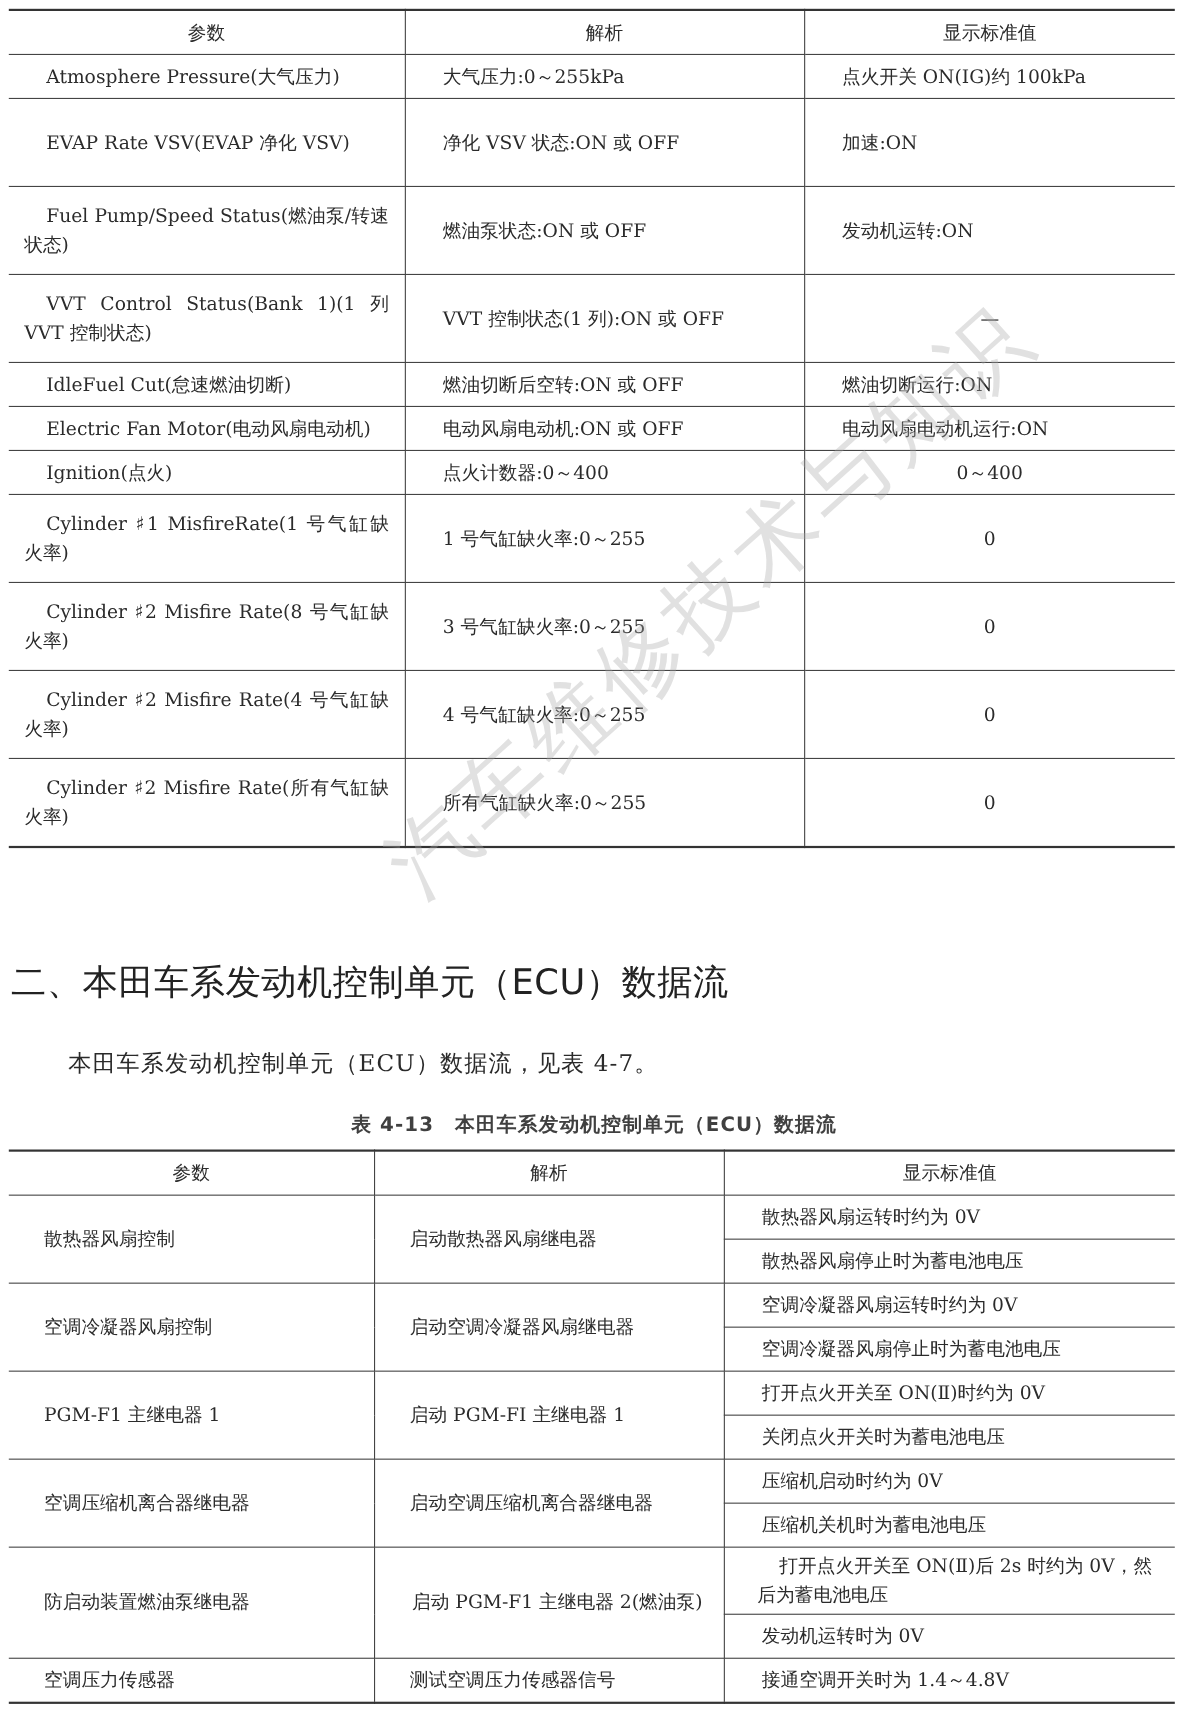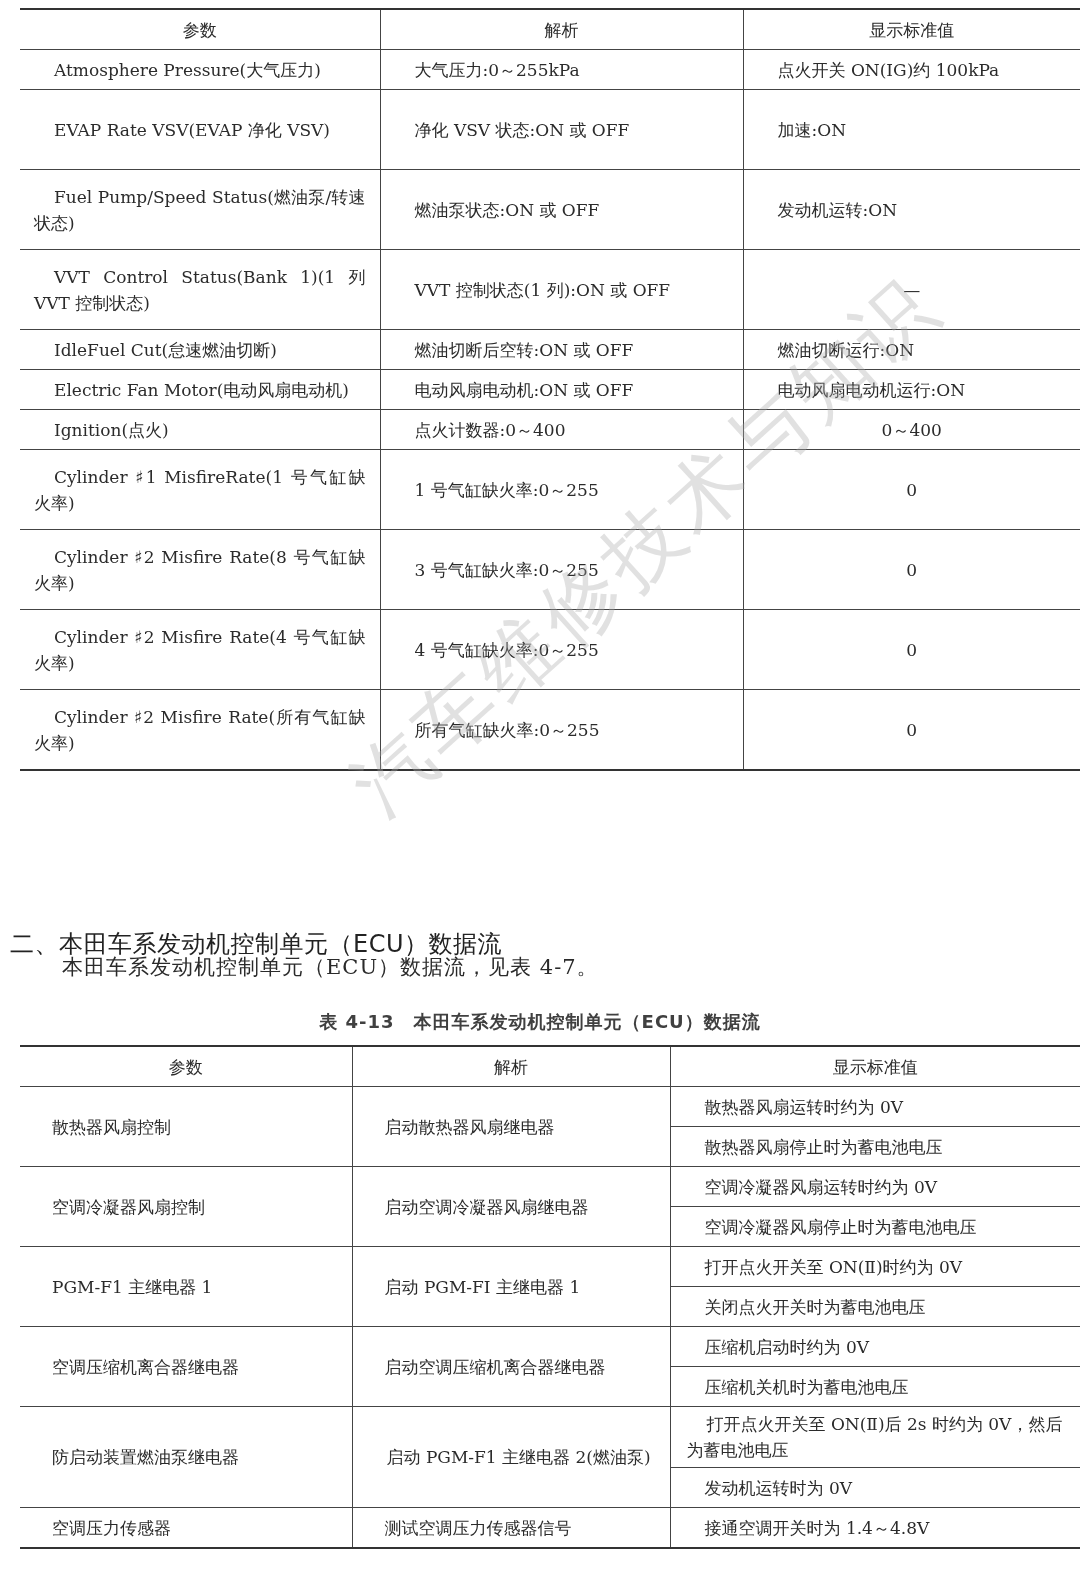--- a/index.html
+++ b/index.html
@@ -1,47 +1,47 @@
 <!DOCTYPE html>
 <html><head>
 <meta charset="utf-8">
 <style>
   html, body { margin: 0; padding: 0; background: #ffffff; }
   body { width: 1080px; height: 1577px; position: relative; overflow: hidden;
          font-family: "DejaVu Serif", "Liberation Serif", serif; color: #2a2a2a; }
   .abs { position: absolute; }
-  table { border-collapse: collapse; position: absolute; left: 20px; table-layout: fixed; }
+  table { border-collapse: collapse; position: absolute; left: 8px; table-layout: fixed; }
   td, th { font-weight: normal; font-size: 17px; line-height: 26px; color: #2b2b2b;
            border-bottom: 1.5px solid #444; padding: 0 14px; vertical-align: middle; }
   .t1 { top: 8px; width: 1060px; border-top: 2.5px solid #333; border-bottom: 2.5px solid #333; }
   .t1 th { height: 39px; text-align: center; }
   .t1 td.c0, .t1 th.c0 { border-right: 1.5px solid #444; }
   .t1 td.c1, .t1 th.c1 { border-right: 1.5px solid #444; }
   .t1 td.c0 { text-indent: 20px; text-align: justify; padding-left: 14px; padding-right: 14px; }
   .t1 td.c1 { padding-left: 34px; }
   .t1 td.c2 { padding-left: 34px; }
   .t1 td.center { text-align: center; padding-left: 14px; }
   .t1 tr.r1 td { height: 39px; }
   .t1 tr.r2 td { height: 79px; }
   .t1 tr:last-child td { border-bottom: none; }
 
-  .heading { left: 10px; top: 928px; font-family: "DejaVu Sans", "Liberation Sans", sans-serif;
-             font-size: 24px; color: #222; letter-spacing: 0.5px; }
+  .heading { left: 10px; top: 872px; font-family: "DejaVu Sans", "Liberation Sans", sans-serif;
+             font-size: 32px; color: #222; letter-spacing: 0.5px; }
   .para { left: 62px; top: 953px; font-size: 21px; color: #2a2a2a; letter-spacing: 1px; }
   .caption { left: 0; width: 1080px; top: 1010px; text-align: center; font-family: "DejaVu Sans", "Liberation Sans", sans-serif;
              font-size: 18px; font-weight: bold; color: #404040; letter-spacing: 1px; }
 
   .t2 { top: 1045px; width: 1060px; border-top: 2.5px solid #333; border-bottom: 2.5px solid #333; }
   .t2 th { height: 39px; text-align: center; }
   .t2 .c0 { width: 332px; border-right: 1.5px solid #444; padding-left: 32px; }
   .t2 .c1 { width: 318px; border-right: 1.5px solid #444; padding-left: 32px; }
   .t2 .c2 { padding-left: 34px; }
   .t2 th.c0, .t2 th.c1, .t2 th.c2 { padding-left: 14px; }
   .t2 td.sub { height: 39px; margin-left: 24px; }
-  .t2 td.sub2 { height: 60px; line-height: 26px; padding-left: 16px; text-indent: 20px; }
+  .t2 td.sub2 { height: 60px; line-height: 26px; padding-left: 30px; text-indent: 20px; }
   .t2 td.c1.ind { padding-left: 14px; text-indent: 20px; }
   .t2 tr:last-child td { border-bottom: none; }
 
   .watermark { left: 330px; top: 760px; font-family: "DejaVu Sans", "Liberation Sans", sans-serif;
                font-size: 78px; color: rgba(170,170,170,0.35); transform: rotate(-42deg);
                transform-origin: left top; white-space: nowrap; letter-spacing: 6px; pointer-events: none; }
 </style>
 </head>
 <body>
 

